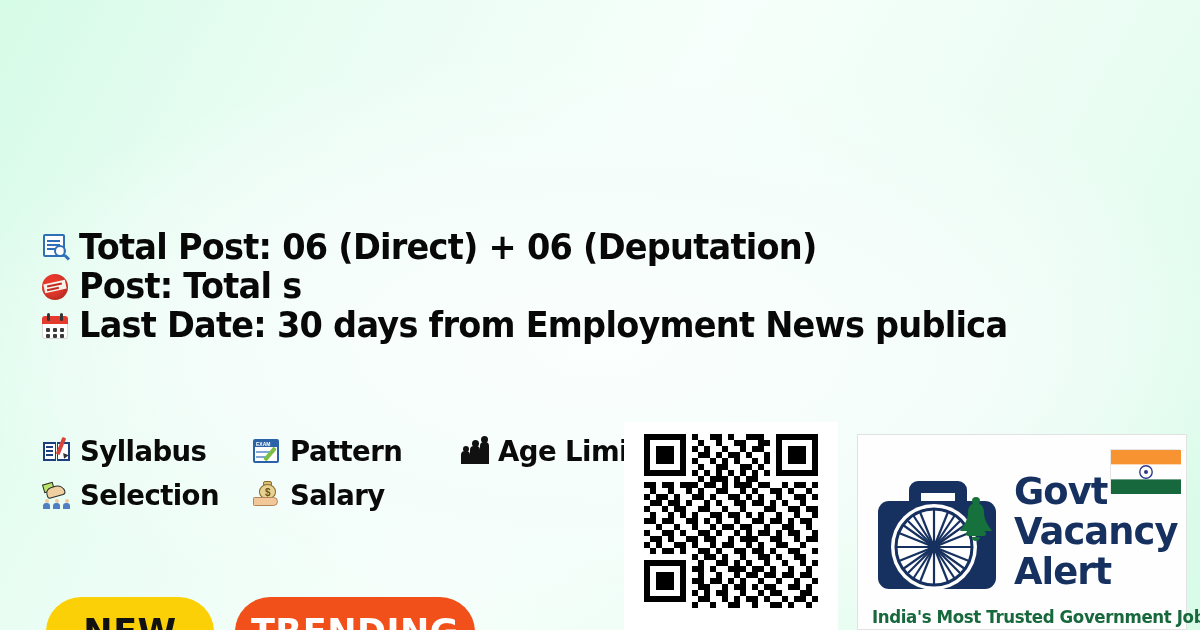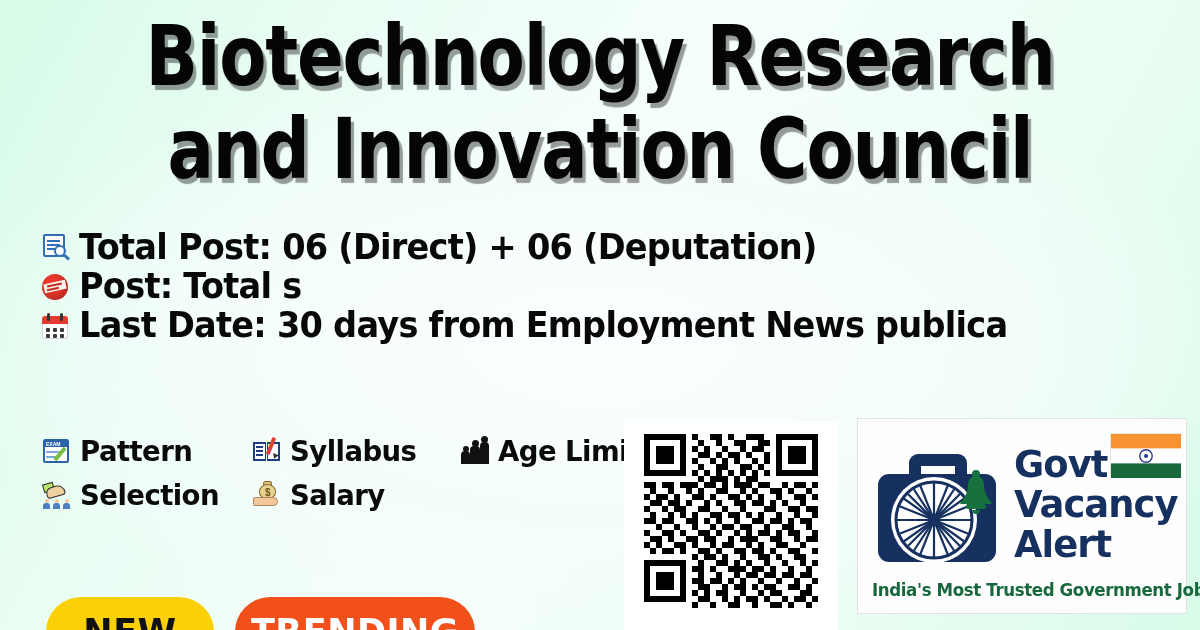--- a/index.html
+++ b/index.html
@@ -169,25 +169,25 @@
     position:absolute; left:624px; top:422px;
     width:214px; height:208px;
     background:#fff;
     display:flex; align-items:flex-start; justify-content:center;
     padding-top:12px;
   }
   .qr { width:174px; height:174px; display:block; }
 
   
   .logo-card {
-    position:absolute; left:857px; top:418px;
+    position:absolute; left:857px; top:434px;
     width:330px; height:196px;
     background:#fefefe;
     border:1px solid #e2e2e2;
-    padding:12px 10px 0 14px;
+    padding:23px 10px 0 14px;
   }
   .logo-row { display:flex; align-items:center; gap:10px; height:146px; }
   .brandmark { width:132px; height:136px; position:relative; flex:0 0 132px; }
   .wordmark { display:flex; flex-direction:column; justify-content:center; }
   .wordmark .ln {
     font-family:"DejaVu Sans", sans-serif;
     font-weight:700; font-size:38px; line-height:40px;
     color:#16305f; letter-spacing:-1px;
     transform:scaleX(0.97); transform-origin:left center;
     white-space:nowrap;
@@ -199,24 +199,20 @@
     color:#17683c; letter-spacing:-0.4px; white-space:nowrap;
     transform:scaleX(0.95); transform-origin:left center;
     margin-top:2px;
   }
 </style>
 </head>
 <body>
 
 <div id="poster">
 
-  <div class="title-block">
-    <div class="title-line">Biotechnology Research</div>
-    <div class="title-line">and Innovation Council</div>
-  </div>
 
   <div class="info-block">
 
     <div class="info-line">
       <span class="info-ico ico-doc">
         <span class="sheet"></span>
           <span class="l1"></span>
           <span class="l2"></span>
           <span class="l3"></span>
         <span class="mag"></span>
@@ -249,42 +245,42 @@
           <span class="dot" style="left:20px;top:23px"></span>
       </span>
       <span class="info-text">Last Date: 30 days from Employment News publica</span>
     </div>
   </div>
 
   <div class="features">
 
 
     <div class="feat">
-      <span class="feat-ico ic-form">
-        <span class="card"></span>
-          <span class="hdr"></span>
-          <span class="exam">EXAM</span>
-        <span class="fl" style="top:15px;width:18px"></span>
-          <span class="fl" style="top:20px;width:12px"></span>
-        <span class="pcl"></span>
-      </span>
-      <span class="feat-label">Pattern</span>
-    </div>
-
-    <div class="feat">
       <span class="feat-ico ic-book">
         <span class="pg lf"></span>
           <span class="pg rt"></span>
         <span class="ln" style="top:10px"></span>
           <span class="ln" style="top:14px"></span>
           <span class="ln" style="top:18px"></span>
         <span class="pen"></span>
           <span class="nib"></span>
       </span>
       <span class="feat-label">Syllabus</span>
+    </div>
+
+    <div class="feat">
+      <span class="feat-ico ic-form">
+        <span class="card"></span>
+          <span class="hdr"></span>
+          <span class="exam">EXAM</span>
+        <span class="fl" style="top:15px;width:18px"></span>
+          <span class="fl" style="top:20px;width:12px"></span>
+        <span class="pcl"></span>
+      </span>
+      <span class="feat-label">Pattern</span>
     </div>
 
     <div class="feat">
       <span class="feat-ico ic-fam">
         <span style="left:1px;width:9px;height:13px"></span>
           <i style="left:2.5px;bottom:14px;width:6px;height:6px"></i>
         <span style="left:10px;width:10px;height:18px"></span>
           <i style="left:11.5px;bottom:19px;width:7px;height:7px"></i>
         <span style="left:20px;width:9px;height:22px"></span>
           <i style="left:21px;bottom:23px;width:7px;height:7px"></i>

